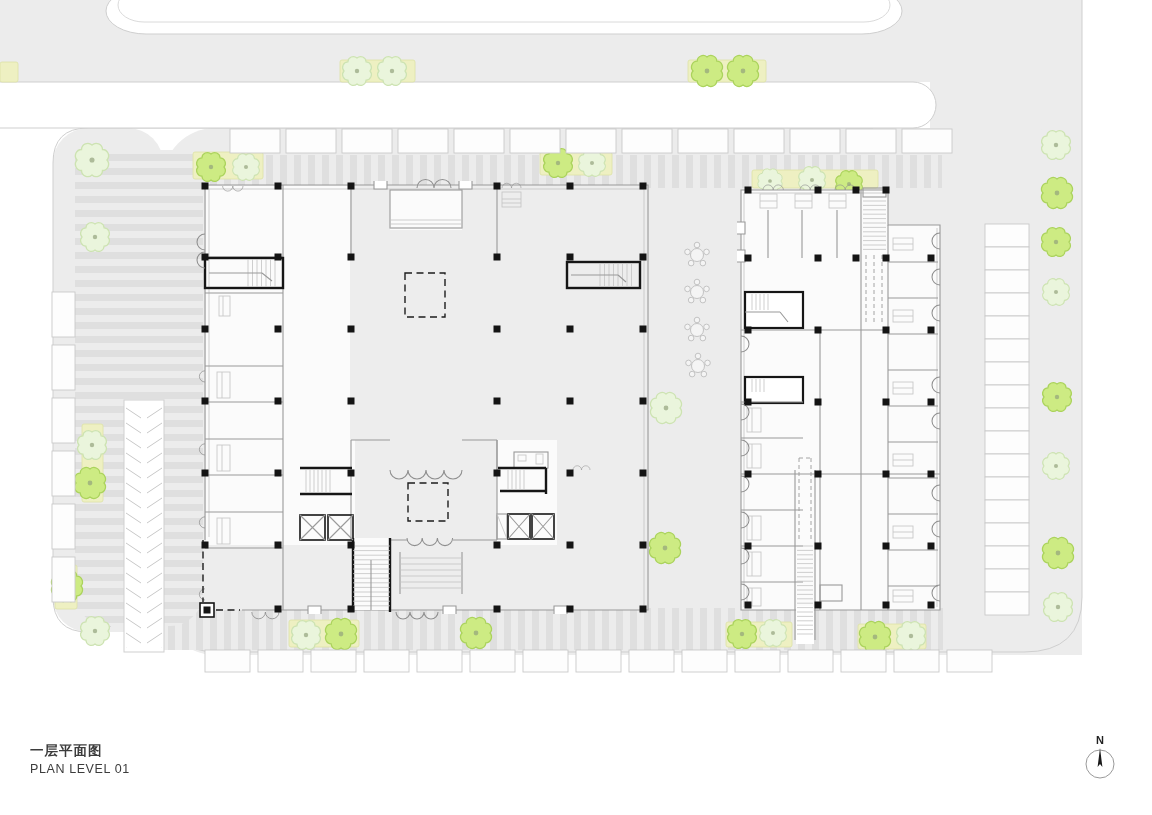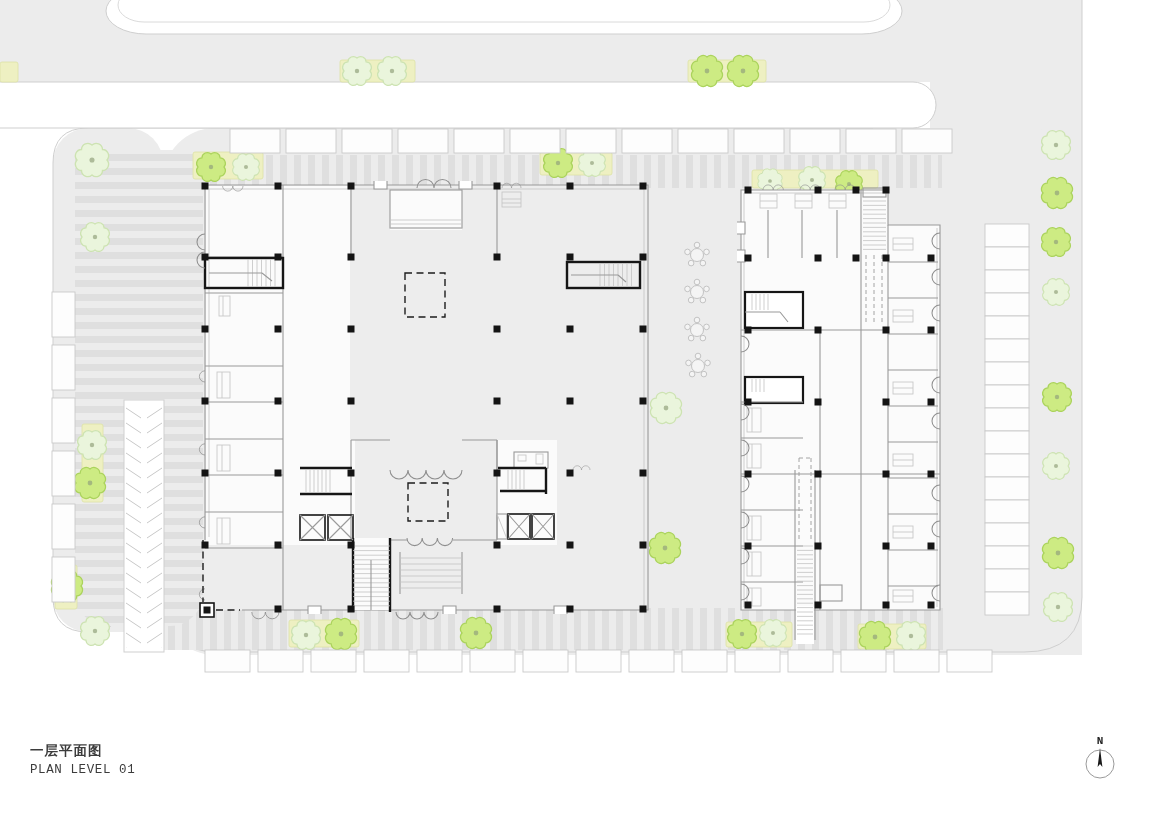--- a/index.html
+++ b/index.html
@@ -1,17 +1,17 @@
 <!DOCTYPE html>
 <html><head>
 <meta charset="utf-8">
 <style>
   html,body{margin:0;padding:0;background:#fff;}
   .stage{position:relative;width:1152px;height:815px;background:#ffffff;overflow:hidden;
-         font-family:Liberation Mono, monospace;}
+         font-family:Liberation Sans, sans-serif;}
   svg{display:block}
   
   .road{fill:#ececec;}
   .siteoutl{fill:none;stroke:#cfcfcf;stroke-width:1;}
   .white{fill:#ffffff;stroke:#cfcfcf;stroke-width:1;}
   .whitenostroke{fill:#ffffff;}
   .strip{fill:#eef0c2;stroke:#dde2a6;stroke-width:0.8;}
   .stall{fill:#fdfdfd;stroke:#c9c9c9;stroke-width:0.9;}
   .fwhite{fill:#fbfbfb;}
   .w{fill:none;stroke:#9a9a9a;stroke-width:1.1;}

